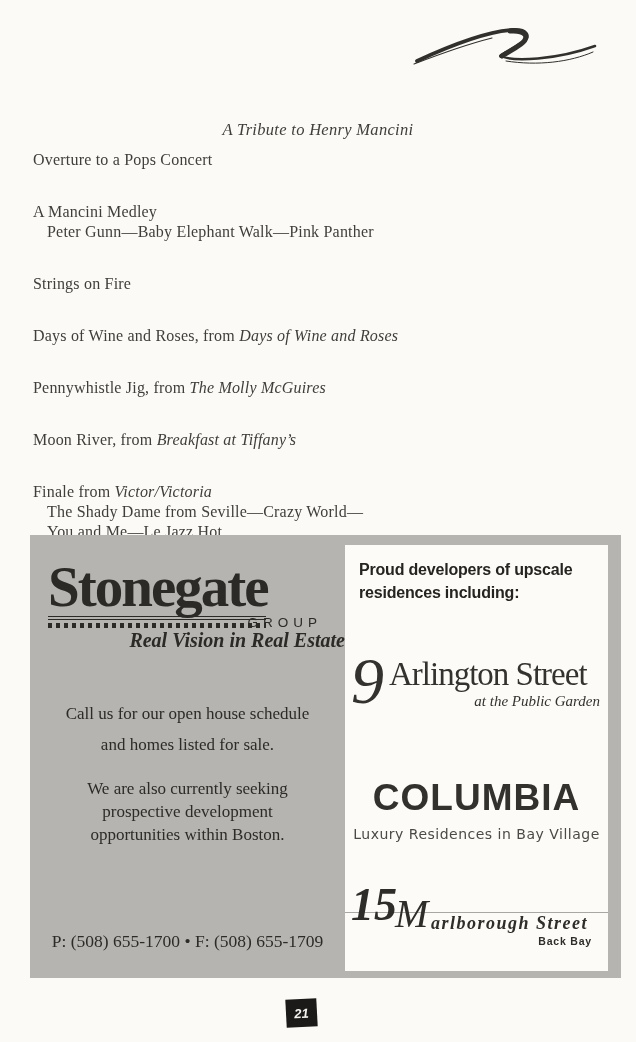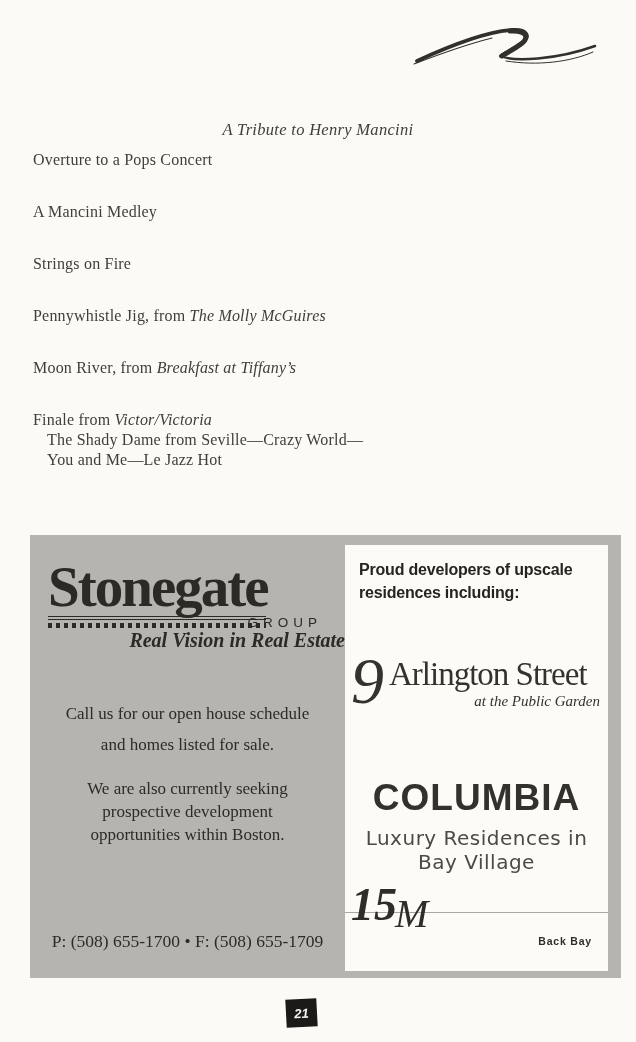--- a/index.html
+++ b/index.html
@@ -40,21 +40,21 @@
   
   .ad-right{position:absolute;left:315px;top:10px;width:263px;height:426px;background:#fcfbf8;
     font-family:"Liberation Sans",sans-serif;color:#262420;}
   .ad-head{margin:14px 0 0 14px;font-weight:bold;font-size:16px;line-height:22.5px;letter-spacing:-0.2px;}
   .arlington{position:absolute;top:106px;left:0;width:263px;height:80px;font-family:"Liberation Serif",serif;color:#34322e;}
   .arl-9{position:absolute;left:6px;top:-3px;font-size:66px;line-height:1;font-style:italic;}
   .arl-name{position:absolute;left:44px;top:7px;font-size:33px;letter-spacing:-1px;line-height:1;}
   .arl-sub{position:absolute;right:8px;top:42px;font-style:italic;font-size:15px;}
   .columbia{position:absolute;top:214px;left:0;width:263px;text-align:center;}
   .col-name{font-weight:bold;font-size:37px;letter-spacing:1px;color:#33312d;line-height:1;margin-top:20px;}
-  .col-sub{margin-top:10px;font-family:"DejaVu Sans",sans-serif;font-size:20px;letter-spacing:0.5px;color:#4c4a46;}
+  .col-sub{margin-top:10px;font-family:"DejaVu Sans",sans-serif;font-size:14px;letter-spacing:0.5px;color:#4c4a46;}
   .marl{position:absolute;top:341px;left:0;width:263px;height:70px;font-family:"Liberation Serif",serif;color:#2f2d29;}
   .marl-line{position:absolute;top:26px;left:0;width:263px;height:1px;background:#aqaaa6;background:#a9a7a3;}
   .marl-15{position:absolute;left:6px;top:-4px;font-size:46px;font-style:italic;font-weight:bold;line-height:1;}
   .marl-M{position:absolute;left:50px;top:8px;font-size:40px;font-style:italic;line-height:1;}
   .marl-rest{position:absolute;left:86px;top:27px;font-size:18px;font-weight:bold;font-style:italic;letter-spacing:1.5px;}
   .marl-sub{position:absolute;right:16px;top:49px;font-size:10.5px;font-weight:bold;letter-spacing:0.8px;font-family:"Liberation Sans",sans-serif;}
   
   .pagenum{position:absolute;left:286px;top:999px;width:31px;height:28px;background:#1b1a18;
     transform:rotate(-3deg);display:flex;align-items:center;justify-content:center;}
   .pagenum span{color:#f5f4f0;font-family:"Liberation Sans",sans-serif;font-weight:bold;
@@ -71,21 +71,23 @@
     <path d="M91,36 C103,42 146,40 185,26" stroke-width="2.5"></path>
     <path d="M4,44 C30,34 58,24 82,18" stroke-width="1.1"></path>
     <path d="M96,41 C128,46 160,42 183,32" stroke-width="1"></path>
   </svg>
 
   <div class="prog-title">A Tribute to Henry Mancini</div>
 
   <div class="program">
       <div class="prog-line gap"><span>Overture to a Pops Concert</span></div>
       <div class="prog-line gap"><span>A Mancini Medley</span></div>
+      <div class="prog-line indent"><span>Peter Gunn—Baby Elephant Walk—Pink Panther</span></div>
       <div class="prog-line gap"><span>Strings on Fire</span></div>
+      <div class="prog-line gap"><span>Days of Wine and Roses, from </span><em>Days of Wine and Roses</em></div>
       <div class="prog-line gap"><span>Pennywhistle Jig, from </span><em>The Molly McGuires</em></div>
       <div class="prog-line gap"><span>Moon River, from </span><em>Breakfast at Tiffany’s</em></div>
       <div class="prog-line gap"><span>Finale from </span><em>Victor/Victoria</em></div>
       <div class="prog-line indent"><span>The Shady Dame from Seville—Crazy World—</span></div>
       <div class="prog-line indent"><span>You and Me—Le Jazz Hot</span></div>
     </div>
 
   <div class="ad">
 
     <div class="ad-left">
@@ -122,20 +124,21 @@
         <span class="arl-sub">at the Public Garden</span>
       </div>
       <div class="columbia">
         <div class="col-name">COLUMBIA</div>
         <div class="col-sub">Luxury Residences in Bay Village</div>
       </div>
       <div class="marl">
         <div class="marl-line"></div>
         <span class="marl-15">15</span>
         <span class="marl-M">M</span>
+        <span class="marl-rest">arlborough Street</span>
         <div class="marl-sub">Back Bay</div>
       </div>
     </div>
 
   </div>
 
   <div class="pagenum">
     <span>21</span>
   </div>
 

